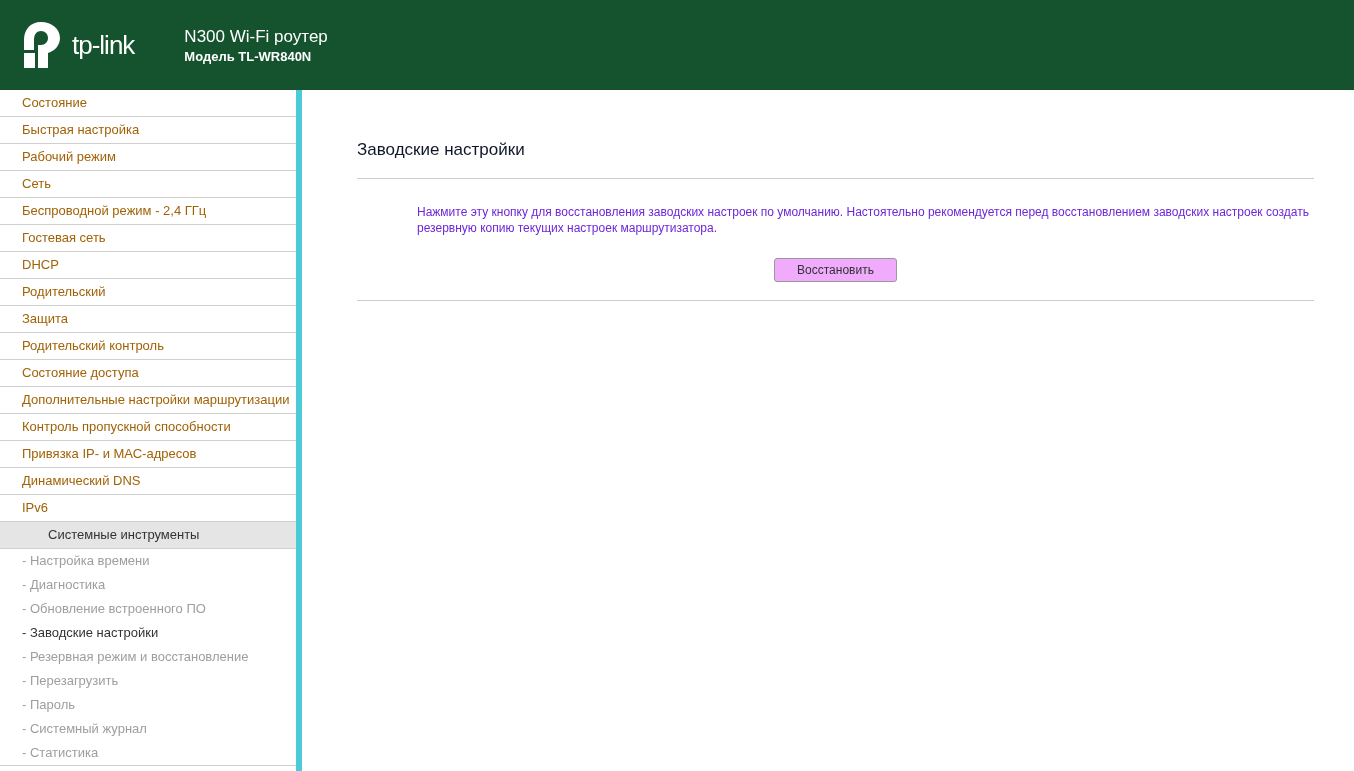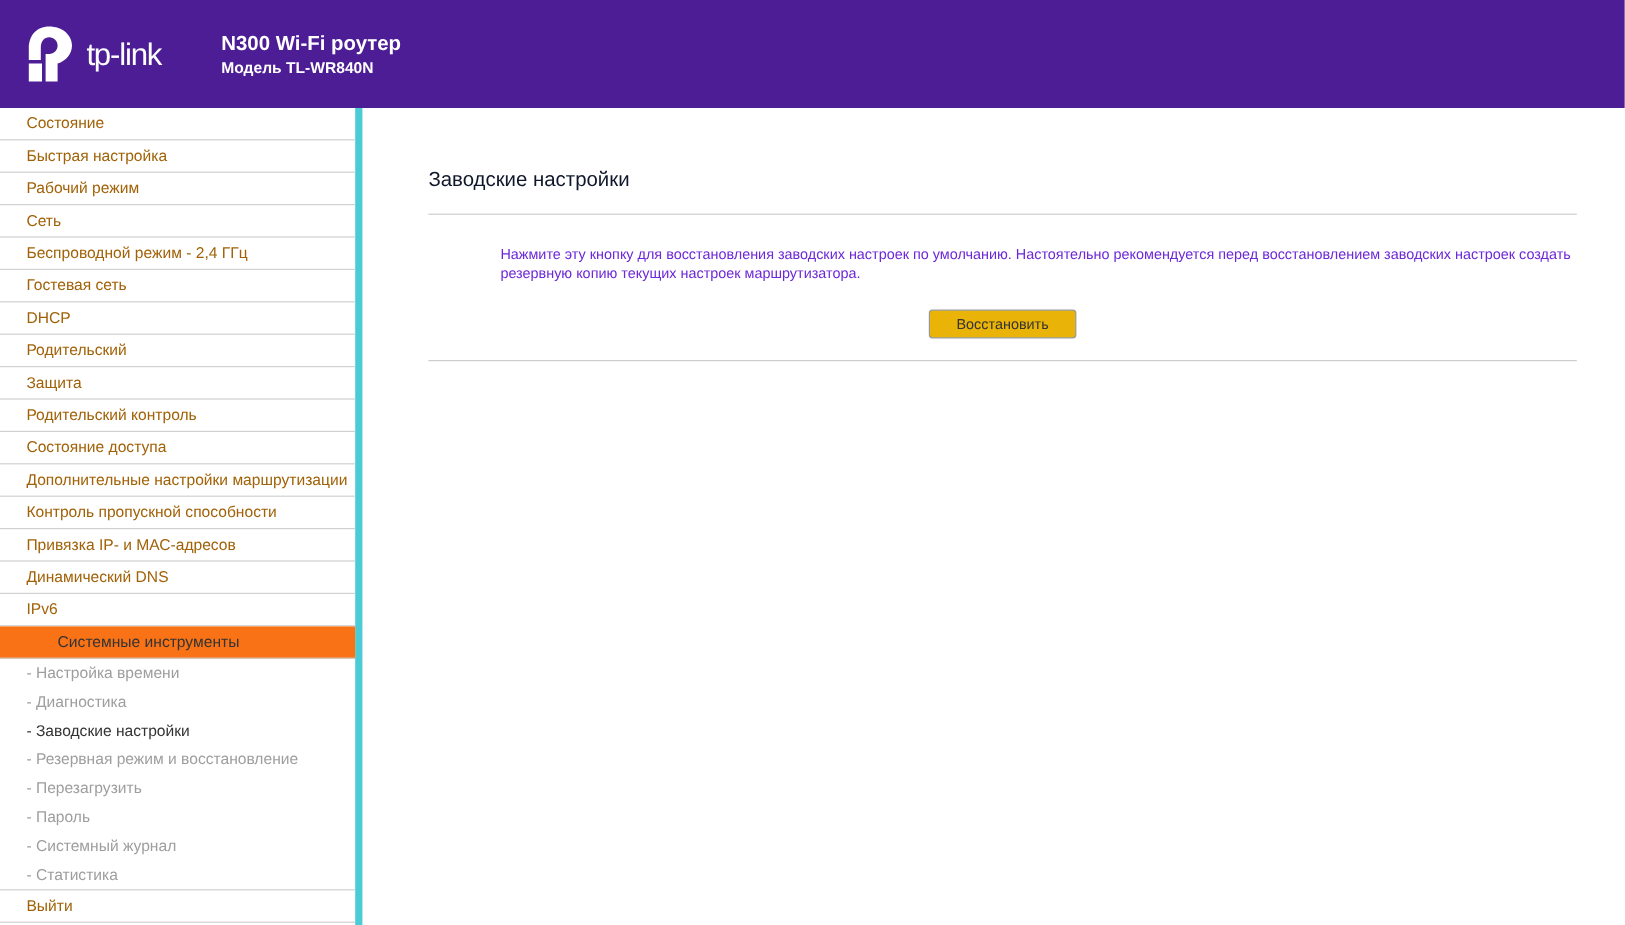--- a/index.html
+++ b/index.html
@@ -6,21 +6,21 @@
       margin: 0;
       padding: 0;
       box-sizing: border-box;
     }
     body {
       font-family: Arial, sans-serif;
       font-size: 13px;
       background: #fff;
     }
     .header {
-      background: #4c1d95;
+      background: #14532d;
       height: 90px;
       display: flex;
       align-items: center;
       padding: 0 20px;
     }
     .logo {
       display: flex;
       align-items: center;
       margin-right: 50px;
     }
@@ -33,21 +33,21 @@
       color: #fff;
       font-size: 26px;
       font-weight: normal;
       letter-spacing: -1px;
     }
     .header-info {
       color: #fff;
     }
     .header-title {
       font-size: 17px;
-      font-weight: bold;
+      font-weight: normal;
       margin-bottom: 2px;
     }
     .header-model {
       font-size: 13px;
       font-weight: bold;
     }
     .container {
       display: flex;
     }
     .sidebar {
@@ -60,21 +60,21 @@
       padding: 5px 10px 5px 22px;
       border-bottom: 1px solid #d0d0d0;
       cursor: pointer;
       font-size: 13px;
       color: #a16207;
       line-height: 16px;
       white-space: nowrap;
       overflow: hidden;
     }
     .nav-item.active {
-      background: #f97316;
+      background: #e5e5e5;
       color: #333;
       padding-left: 48px;
     }
     .nav-item.sub {
       color: #9e9e9e;
       border-bottom: none;
       padding: 4px 10px 4px 22px;
     }
     .nav-item.sub.selected {
       color: #333;
@@ -105,21 +105,21 @@
       font-size: 12px;
       line-height: 16px;
       margin-left: 60px;
       margin-bottom: 22px;
     }
     .button-row {
       text-align: center;
       margin-bottom: 18px;
     }
     .restore-btn {
-      background: #eab308;
+      background: #f0abfc;
       border: 1px solid #999;
       border-radius: 3px;
       padding: 4px 22px;
       font-size: 12px;
       cursor: pointer;
       color: #333;
     }
   </style>
 </head>
 <body>
@@ -151,20 +151,21 @@
     <div class="nav-item">Родительский контроль</div>
     <div class="nav-item">Состояние доступа</div>
     <div class="nav-item">Дополнительные настройки маршрутизации</div>
     <div class="nav-item">Контроль пропускной способности</div>
     <div class="nav-item">Привязка IP- и МАС-адресов</div>
     <div class="nav-item">Динамический DNS</div>
     <div class="nav-item">IPv6</div>
     <div class="nav-item active">Системные инструменты</div>
     <div class="nav-item sub">- Настройка времени</div>
     <div class="nav-item sub">- Диагностика</div>
+    <div class="nav-item sub">- Обновление встроенного ПО</div>
     <div class="nav-item sub selected">- Заводские настройки</div>
     <div class="nav-item sub">- Резервная режим и восстановление</div>
     <div class="nav-item sub">- Перезагрузить</div>
     <div class="nav-item sub">- Пароль</div>
     <div class="nav-item sub">- Системный журнал</div>
     <div class="nav-item sub">- Статистика</div>
     <div class="nav-item bottom">Выйти</div>
   </div>
 
   <div class="content">

